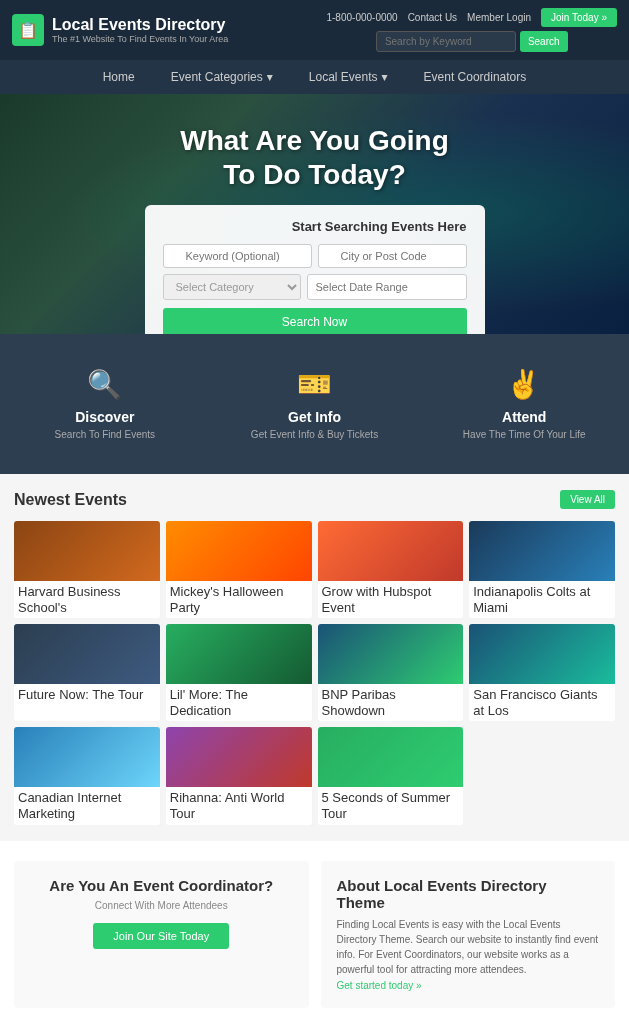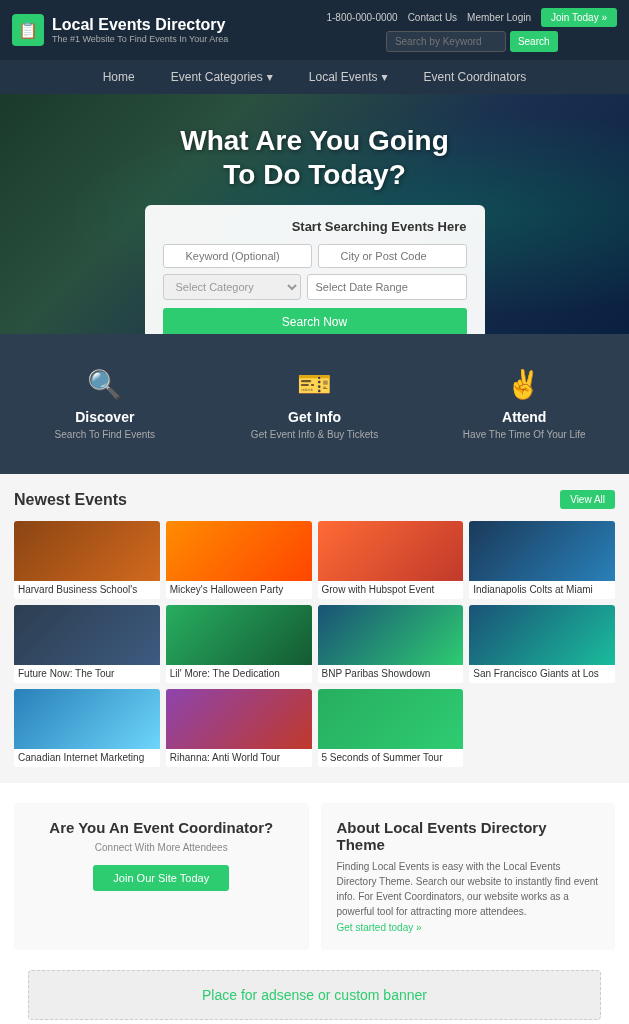--- a/index.html
+++ b/index.html
@@ -10,21 +10,21 @@
     .logo-area { display: flex; align-items: center; gap: 8px; }
     .logo-icon { width: 32px; height: 32px; background: #2ecc71; border-radius: 4px; display: flex; align-items: center; justify-content: center; color: #fff; font-size: 16px; }
     .logo-text { color: #fff; }
     .logo-title { font-size: 16px; font-weight: bold; }
     .logo-sub { font-size: 9px; color: #aaa; }
     .header-right { display: flex; flex-direction: column; align-items: center; gap: 4px; }
     .header-top-links { display: flex; gap: 10px; align-items: center; font-size: 10px; color: #ccc; }
     .header-top-links a { color: #ccc; text-decoration: none; }
     .btn-join { background: #2ecc71; color: #fff; border: none; padding: 4px 10px; border-radius: 3px; font-size: 10px; cursor: pointer; }
     .search-bar { display: flex; gap: 4px; }
-    .search-bar input { padding: 4px 8px; font-size: 10px; border: 1px solid #555; border-radius: 3px; background: #2a3a4a; color: #aaa; width: 120px; }
+    .search-bar input { padding: 4px 8px; font-size: 10px; border: 1px solid #555; border-radius: 3px; background: #2a3a4a; color: #aaa; width: 140px; }
     .search-bar button { background: #2ecc71; color: #fff; border: none; padding: 4px 8px; font-size: 10px; border-radius: 3px; cursor: pointer; }
 
     
     .nav { background: #243447; display: flex; justify-content: center; gap: 0; }
     .nav-item { color: #ccc; padding: 10px 18px; font-size: 12px; cursor: pointer; text-decoration: none; display: flex; align-items: center; gap: 4px; justify-content: center; }
 
     
     .hero { position: relative; height: 240px; background: linear-gradient(135deg, #1a3a2a 0%, #2a5040 30%, #1a3050 60%, #0a2040 100%); display: flex; flex-direction: column; align-items: center; justify-content: flex-start; overflow: hidden; }
     .hero-bg { position: absolute; inset: 0; background: radial-gradient(ellipse at 70% 50%, rgba(0,150,100,0.3) 0%, transparent 60%); }
     .hero-title { color: #fff; font-size: 28px; font-weight: bold; text-align: center; margin-top: 30px; position: relative; z-index: 2; line-height: 1.2; text-shadow: 1px 1px 4px rgba(0,0,0,0.5); }
@@ -45,21 +45,21 @@
     .feature-sub { font-size: 10px; color: #aaa; }
 
     
     .newest-events { background: #f5f5f5; padding: 16px 14px; }
     .section-header { display: flex; justify-content: space-between; align-items: center; margin-bottom: 12px; }
     .section-title { font-size: 16px; font-weight: bold; color: #333; }
     .view-all-btn { background: #2ecc71; color: #fff; border: none; padding: 4px 10px; border-radius: 3px; font-size: 10px; cursor: pointer; }
     .events-grid { display: grid; grid-template-columns: repeat(4, 1fr); gap: 6px; }
     .event-card { background: #fff; border-radius: 3px; overflow: hidden; cursor: pointer; position: relative; }
     .event-img-placeholder { width: 100%; height: 60px; display: flex; align-items: center; justify-content: center; font-size: 20px; }
-    .event-label { font-size: 10px; color: #333; padding: 3px 4px; line-height: 1.2; background: rgba(255,255,255,0.9); }
+    .event-label { font-size: 13px; color: #333; padding: 3px 4px; line-height: 1.2; background: rgba(255,255,255,0.9); }
 
     
     .promo-section { display: flex; gap: 0; background: #fff; padding: 20px 14px; gap: 12px; }
     .promo-box { flex: 1; padding: 16px; border-radius: 4px; }
     .promo-box.coordinator { background: #f9f9f9; text-align: center; }
     .promo-box.about { background: #f9f9f9; }
     .promo-title { font-size: 15px; font-weight: bold; color: #333; margin-bottom: 6px; }
     .promo-sub { font-size: 10px; color: #888; margin-bottom: 12px; }
     .promo-btn { background: #2ecc71; color: #fff; border: none; padding: 7px 20px; border-radius: 3px; font-size: 11px; cursor: pointer; }
     .promo-text { font-size: 10px; color: #666; line-height: 1.5; }

